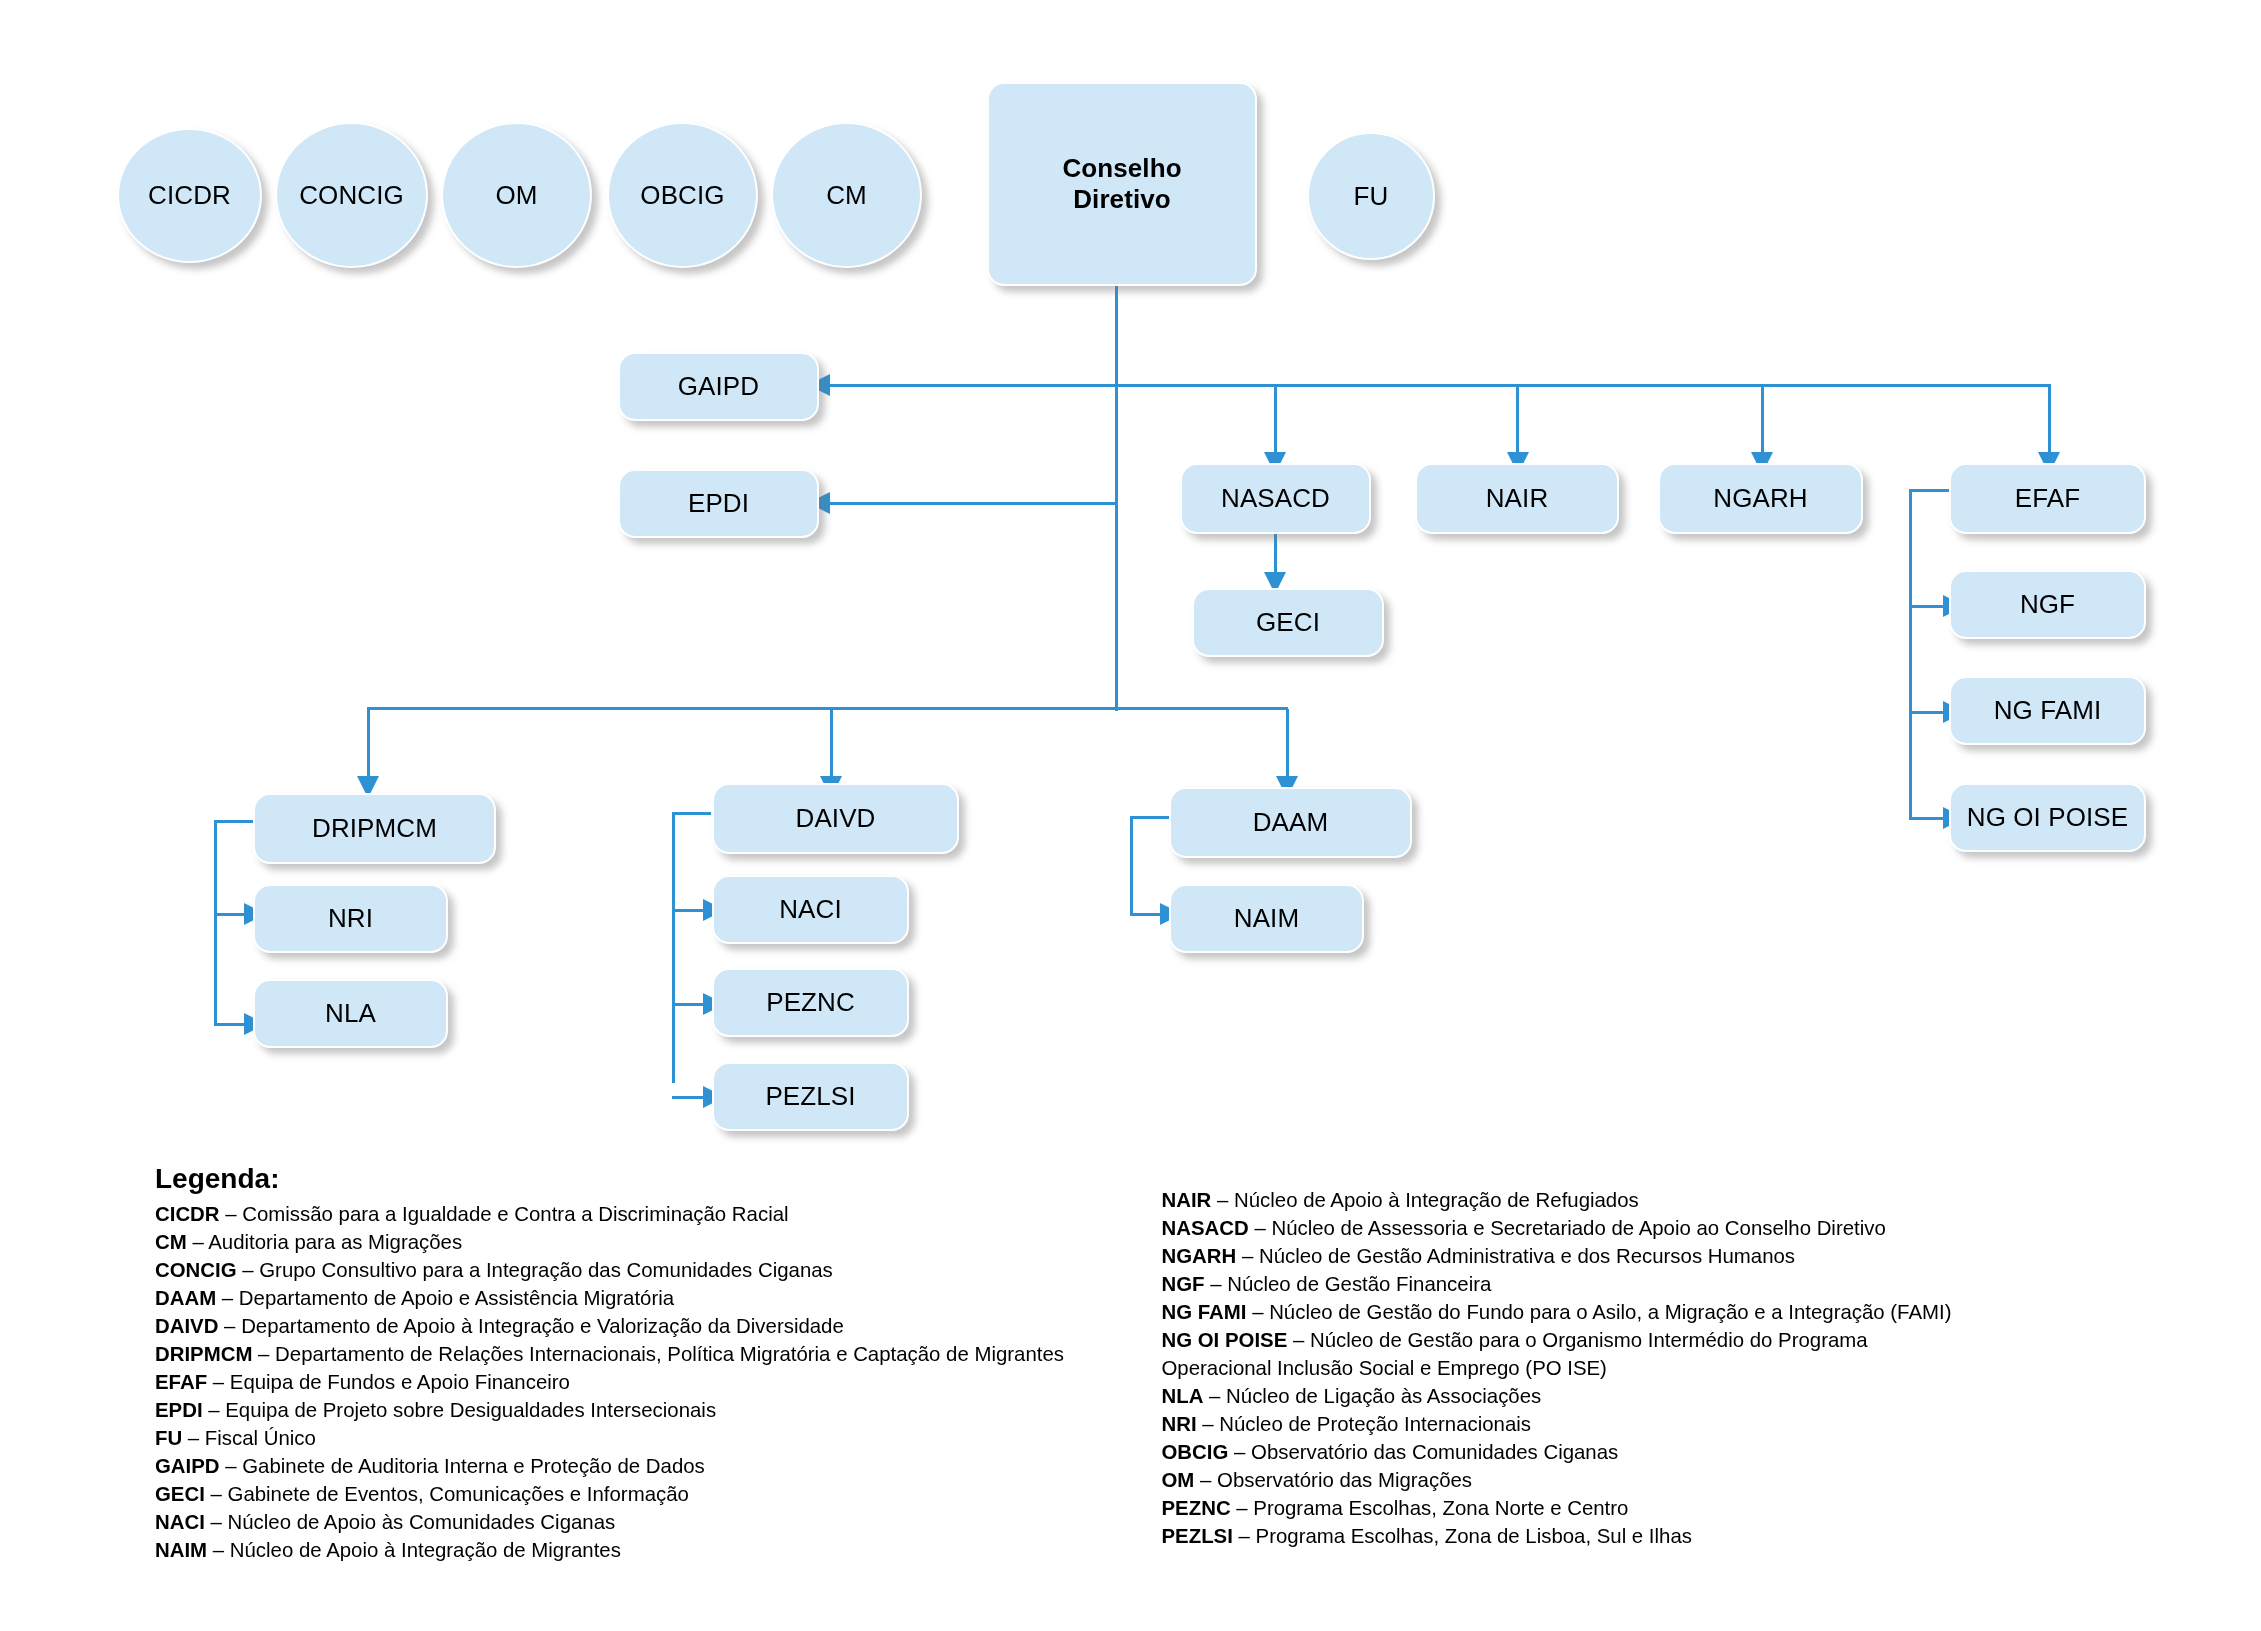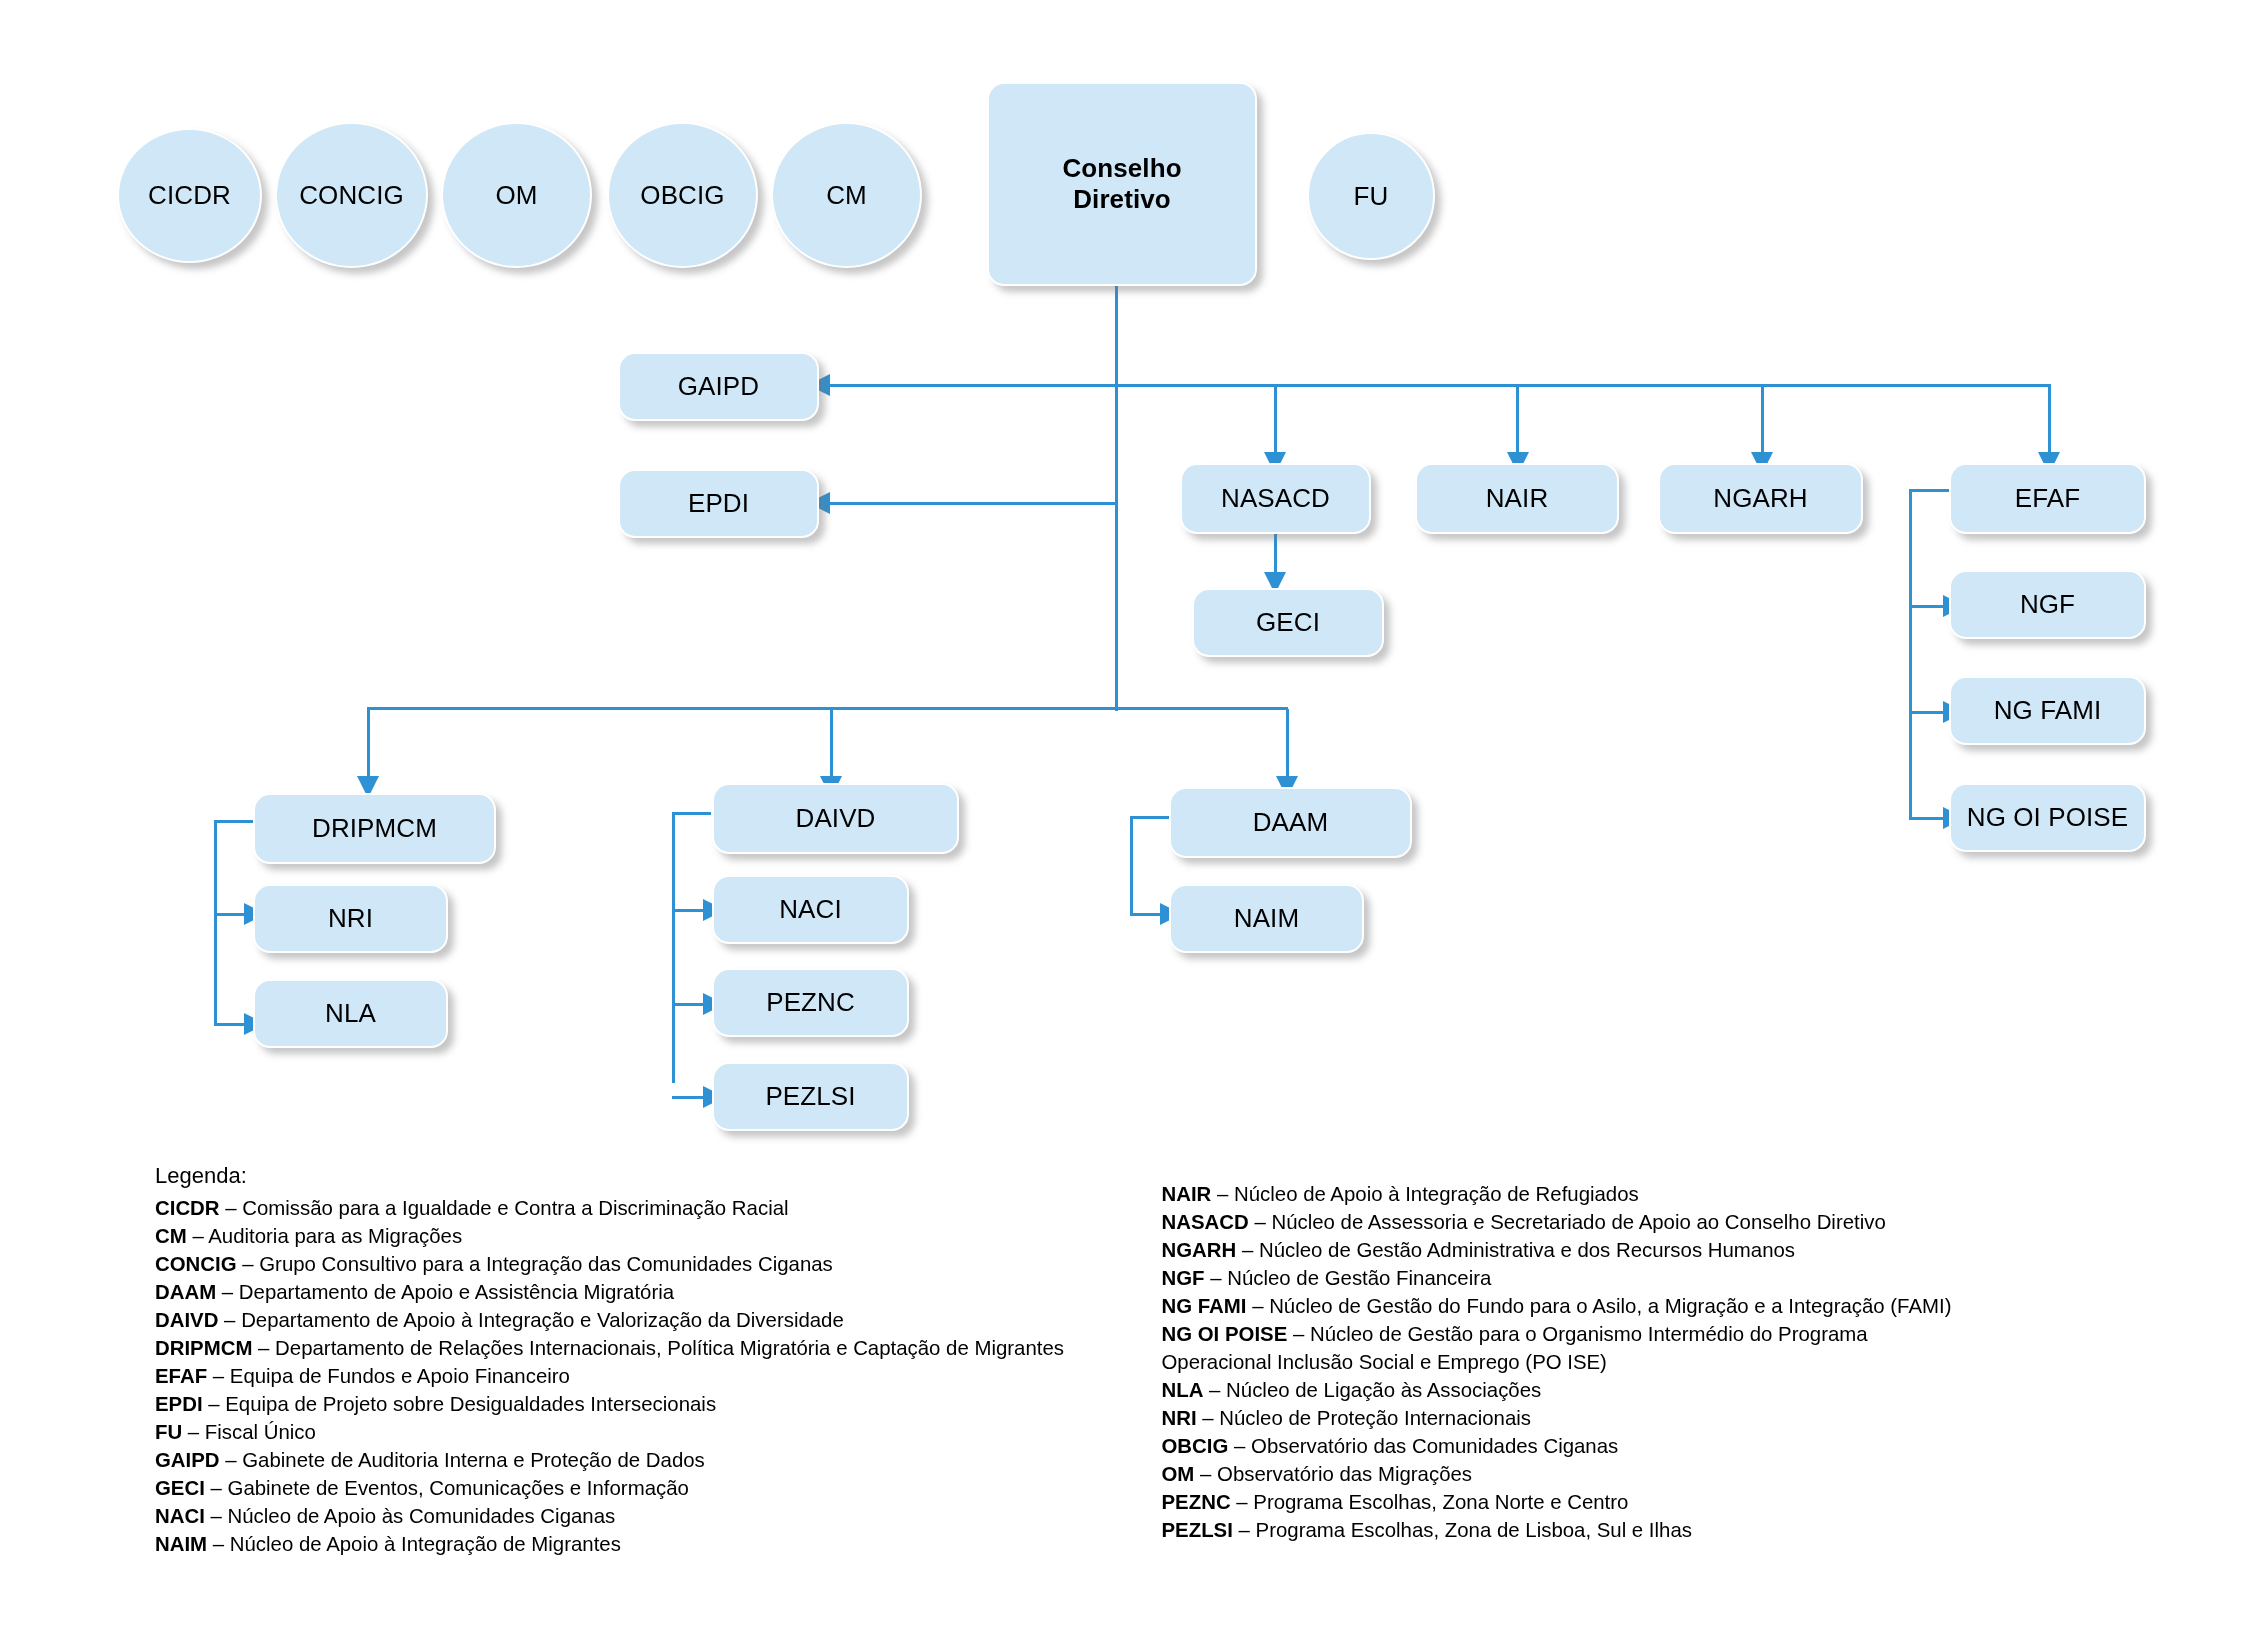--- a/index.html
+++ b/index.html
@@ -82,22 +82,22 @@
   }
 
   
   #legend {
     position: absolute;
     left: 155px;
     top: 1163px;
     width: 2013px;
   }
   .legend-title {
-    font-size: 22px;
-    font-weight: normal;
+    font-size: 28px;
+    font-weight: bold;
     margin-bottom: 4.6px;
   }
   .legend-cols {
     display: flex;
     gap: 0;
   }
   .legend-col {
     display: flex;
     flex-direction: column;
   }

